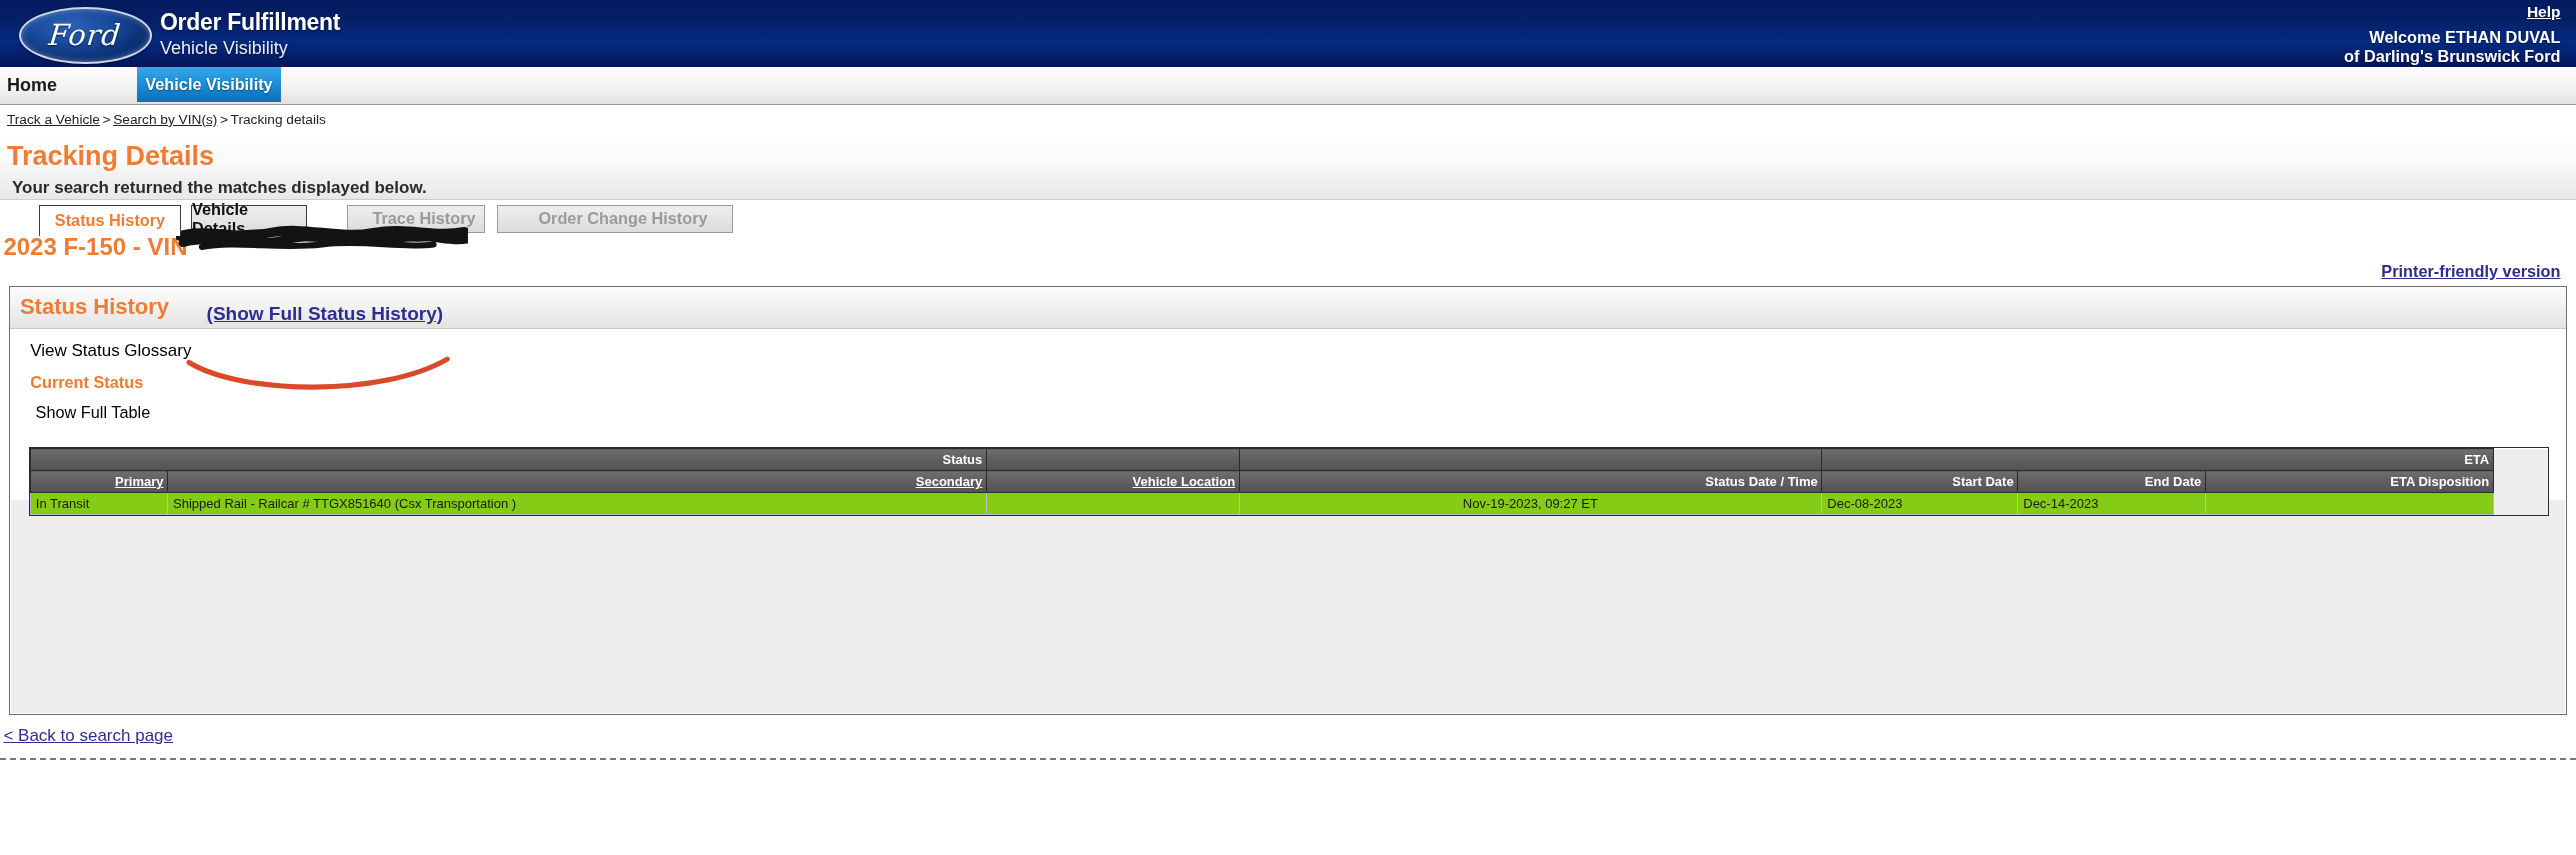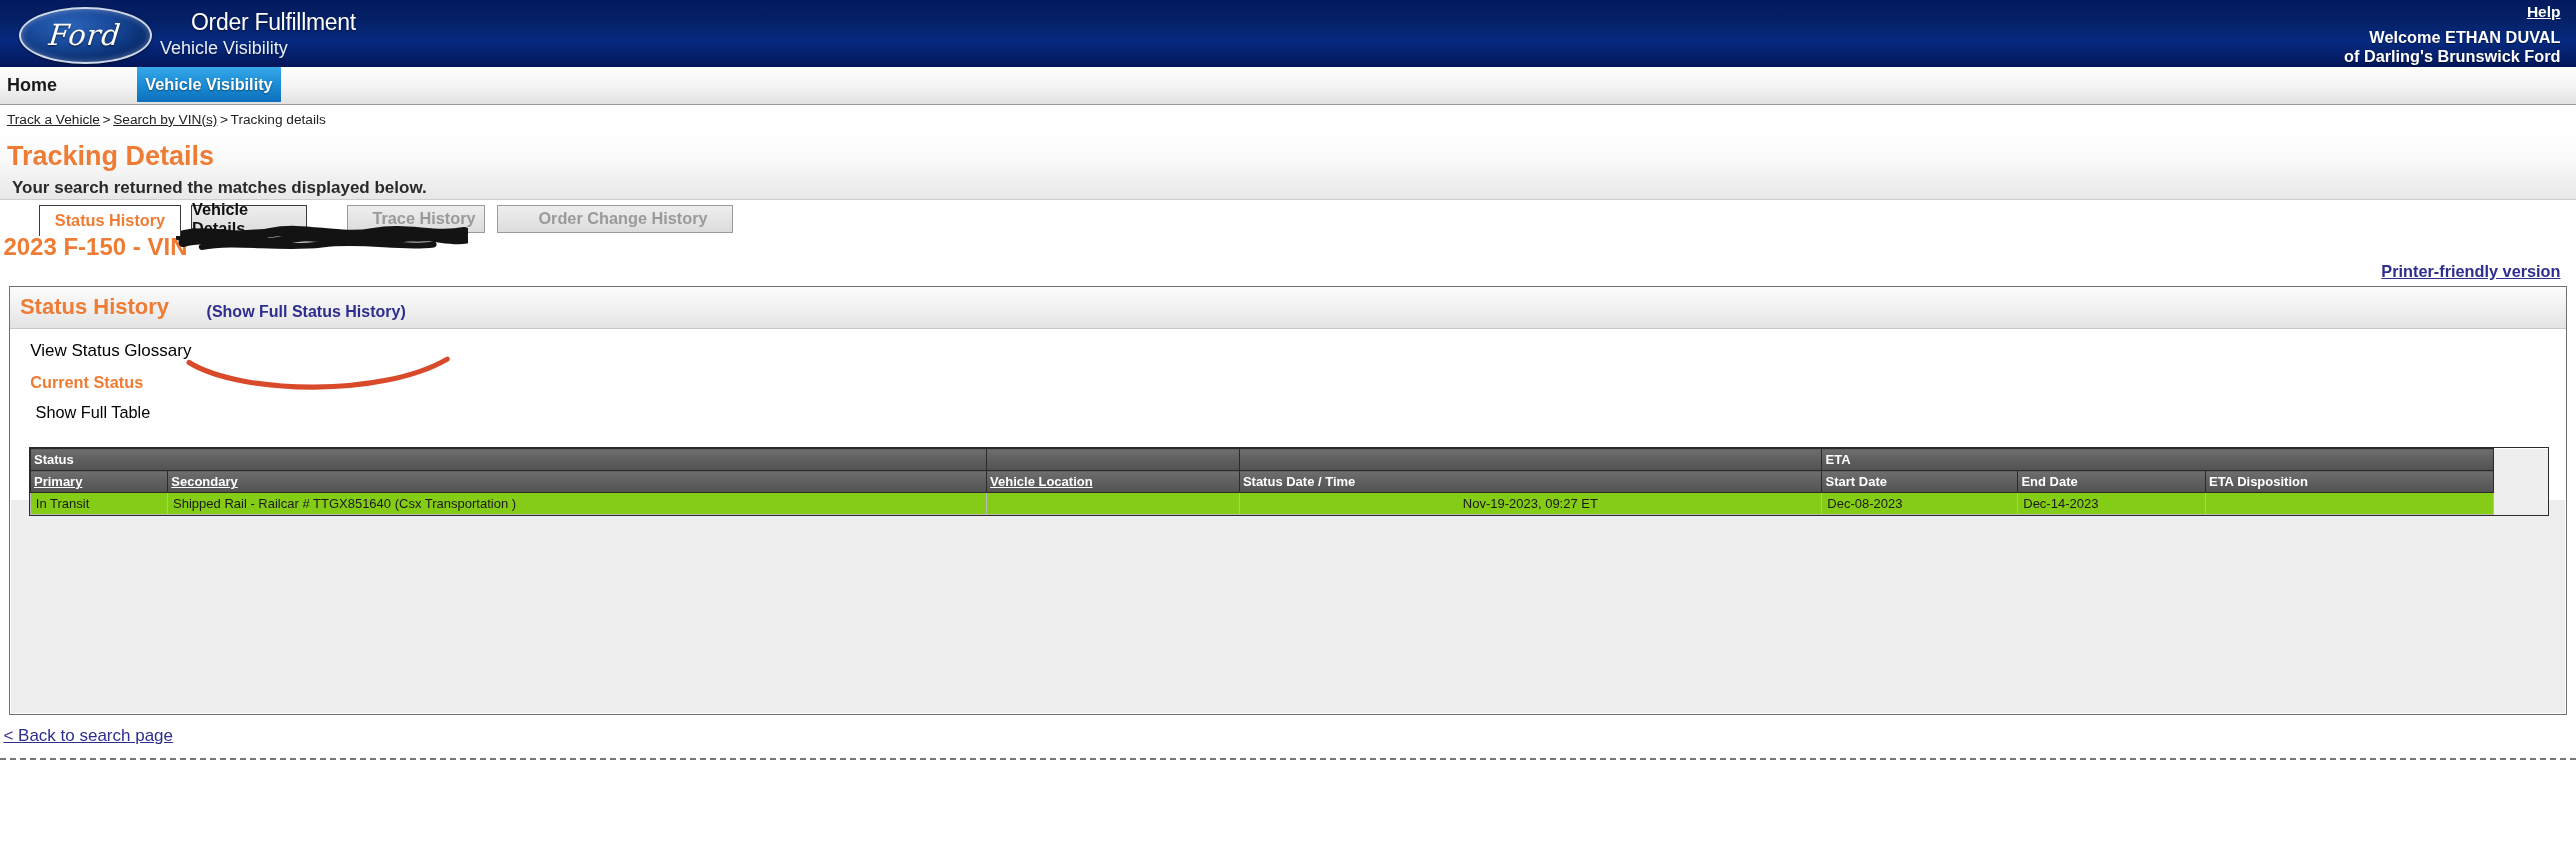--- a/index.html
+++ b/index.html
@@ -31,24 +31,23 @@
     font-family:"DejaVu Serif",serif;
     font-style:italic;
     font-size:29px;
     letter-spacing:0.9px;
     text-shadow:0 0.9px 1.7px rgba(0,0,0,.6);
     transform:skewX(-6deg);
   }
   .app-title{
     position:absolute;left:160px;top:9.4px;
     color:#ffffff;
-    font-size:23px;font-weight:normal;
+    font-size:23px;font-weight:bold;
     letter-spacing:-0.3px;
     text-shadow:0 0.9px 1.7px rgba(0,0,0,.5);
-    margin-left:31px;
   }
   .app-sub{
     position:absolute;left:160px;top:38px;
     color:#e8eef9;
     font-size:18px;
     text-shadow:0 0.9px 1.7px rgba(0,0,0,.5);
   }
   .help-link{
     position:absolute;right:15.5px;top:2.6px;
     color:#ffffff;font-size:15.5px;font-weight:bold;
@@ -177,22 +176,22 @@
     background:linear-gradient(to bottom,#fbfbfb 0%,#f1f1f1 50%,#e3e3e3 100%);
     border-bottom:0.9px solid #c8c8c8;
     position:relative;
   }
   .panel-head .ph-title{
     position:absolute;left:10.3px;top:6.9px;
     font-size:22px;font-weight:bold;color:#ef7c34;
   }
   .panel-head .ph-link{
     position:absolute;left:197px;top:15.5px;
-    font-size:16px;font-weight:bold;color:#2e2e8f;
-    cursor:pointer;
+    font-size:19px;font-weight:bold;color:#2e2e8f;
+    text-decoration:underline;cursor:pointer;
   }
   .link-row{
     padding:12px 0 0 20.6px;
     font-size:17px;
   }
   .link-blue{color:#000000;cursor:pointer;margin-top:23px;}
   .subhead-orange{
     padding:12px 0 0 20.6px;
     font-size:16.3px;font-weight:bold;color:#ef7c34;
   }
@@ -212,21 +211,21 @@
     width:100%;
     table-layout:fixed;
   }
   table.st th{
     background:linear-gradient(to bottom,#6e6e6e 0%,#5f5f5f 50%,#525252 100%);
     color:#ffffff;
     font-size:13px;
     font-weight:bold;
     height:22px;
     border:0.9px solid #2b2b2b;
-    text-align:left;
+    text-align:right;
     padding:0 3.4px;
     box-sizing:border-box;
   }
   table.st th.sortable span{text-decoration:underline;cursor:pointer;}
   table.st td{
     background:#84cc16;
     color:#1a1a1a;
     font-size:13px;
     height:22px;
     border:0.9px solid #b9b9b9;

